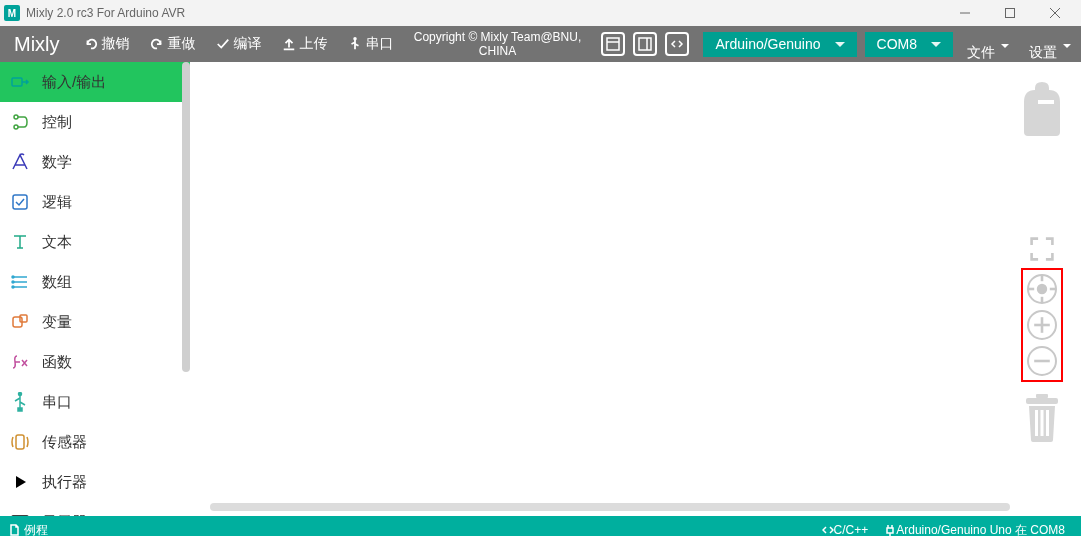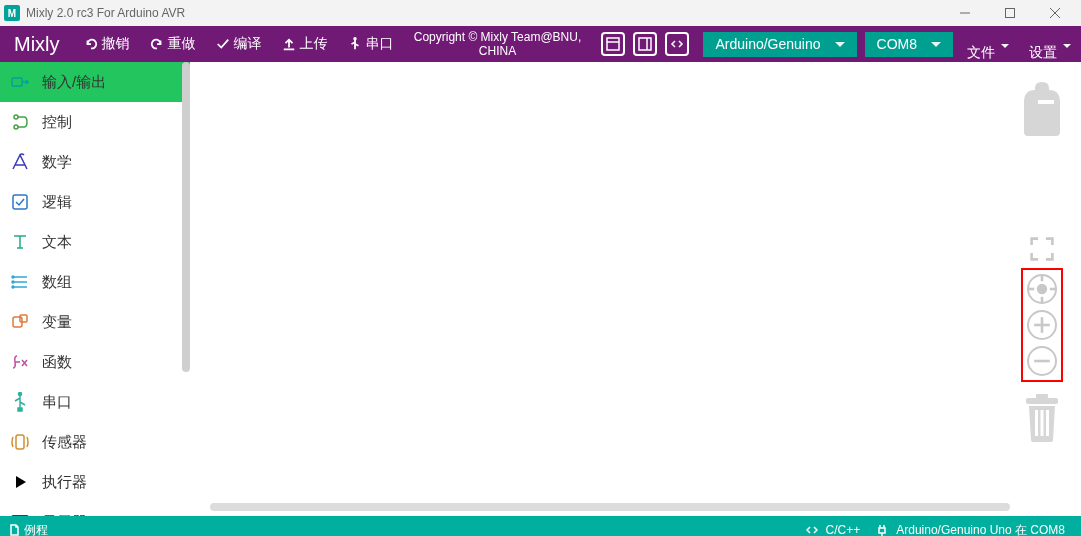--- a/index.html
+++ b/index.html
@@ -6,21 +6,21 @@
   html, body { width: 1081px; height: 536px; overflow: hidden; background: #fff; }
 
   
   .titlebar { height: 26px; background: #f3f3f3; display: flex; align-items: center; padding: 0 4px; font-size: 12px; color: #666; }
   .titlebar .app-icon { width: 16px; height: 16px; background: #00a29a; border-radius: 2px; display: flex; align-items: center; justify-content: center; color: #fff; font-size: 10px; font-weight: bold; margin-right: 6px; }
   .titlebar .title { flex: 1; }
   .titlebar .winbtn { width: 45px; height: 26px; display: flex; align-items: center; justify-content: center; color: #666; }
   .titlebar .winbtn svg { width: 10px; height: 10px; }
 
   
-  .toolbar { height: 36px; background: #701a75; display: flex; align-items: center; color: #fff; font-size: 14px; }
+  .toolbar { height: 36px; background: #737373; display: flex; align-items: center; color: #fff; font-size: 14px; }
   .toolbar .brand { font-size: 20px; font-weight: 500; padding: 0 14px; }
   .toolbar .tbtn { display: flex; align-items: center; gap: 4px; padding: 0 10px; height: 36px; cursor: pointer; }
   .toolbar .tbtn .ic { width: 14px; height: 14px; display: inline-flex; align-items: center; justify-content: center; }
   .toolbar .center { flex: 1; display: flex; flex-direction: column; align-items: center; justify-content: center; font-size: 12px; line-height: 14px; }
   .toolbar .iconbtn { width: 24px; height: 24px; border: 2px solid #fff; border-radius: 4px; margin: 0 4px; display: flex; align-items: center; justify-content: center; cursor: pointer; }
   .toolbar .iconbtn svg { width: 14px; height: 14px; }
   .toolbar .iconrow { display: flex; align-items: center; margin: 0 6px; }
   .toolbar .dropdown { display: flex; align-items: center; gap: 8px; background: #00a091; margin: 0 4px; padding: 0 12px; height: 25px; cursor: pointer; position: relative; }
   .toolbar .dropdown::after { content: ""; width: 0; height: 0; border-left: 5px solid transparent; border-right: 5px solid transparent; border-top: 5px solid #fff; margin-left: 6px; opacity: .9; }
   .toolbar .dd-board { min-width: 150px; }
@@ -47,21 +47,21 @@
   .fullscreen { margin-top: 100px; width: 26px; height: 26px; display: flex; align-items: center; justify-content: center; }
   .zoomgroup { margin-top: 6px; border: 2px solid #ff0000; padding: 4px; display: flex; flex-direction: column; gap: 6px; }
   .zbtn { width: 30px; height: 30px; border: 2px solid #c8c8c8; border-radius: 50%; display: flex; align-items: center; justify-content: center; color: #c8c8c8; cursor: pointer; }
   .trash { margin-top: 12px; width: 40px; height: 48px; }
   .trash svg { width: 40px; height: 48px; }
 
   
   .statusbar { height: 28px; background: #00af9e; display: flex; align-items: center; color: #fff; font-size: 12px; padding: 0 8px; }
   .statusbar .left { display: flex; align-items: center; gap: 4px; }
   .statusbar .spacer { flex: 1; }
-  .statusbar .seg { display: flex; align-items: center; gap: 8px; padding: 0 8px; }
+  .statusbar .seg { display: flex; align-items: center; gap: 0; padding: 0 8px; }
 </style>
 </head>
 <body>
 
 <div class="titlebar">
   <div class="app-icon">M</div>
   <div class="title">Mixly 2.0 rc3 For Arduino AVR</div>
   <div class="winbtn">
     <svg viewBox="0 0 10 10">
         <line x1="0" y1="5" x2="10" y2="5" stroke="#666" stroke-width="1"></line>

